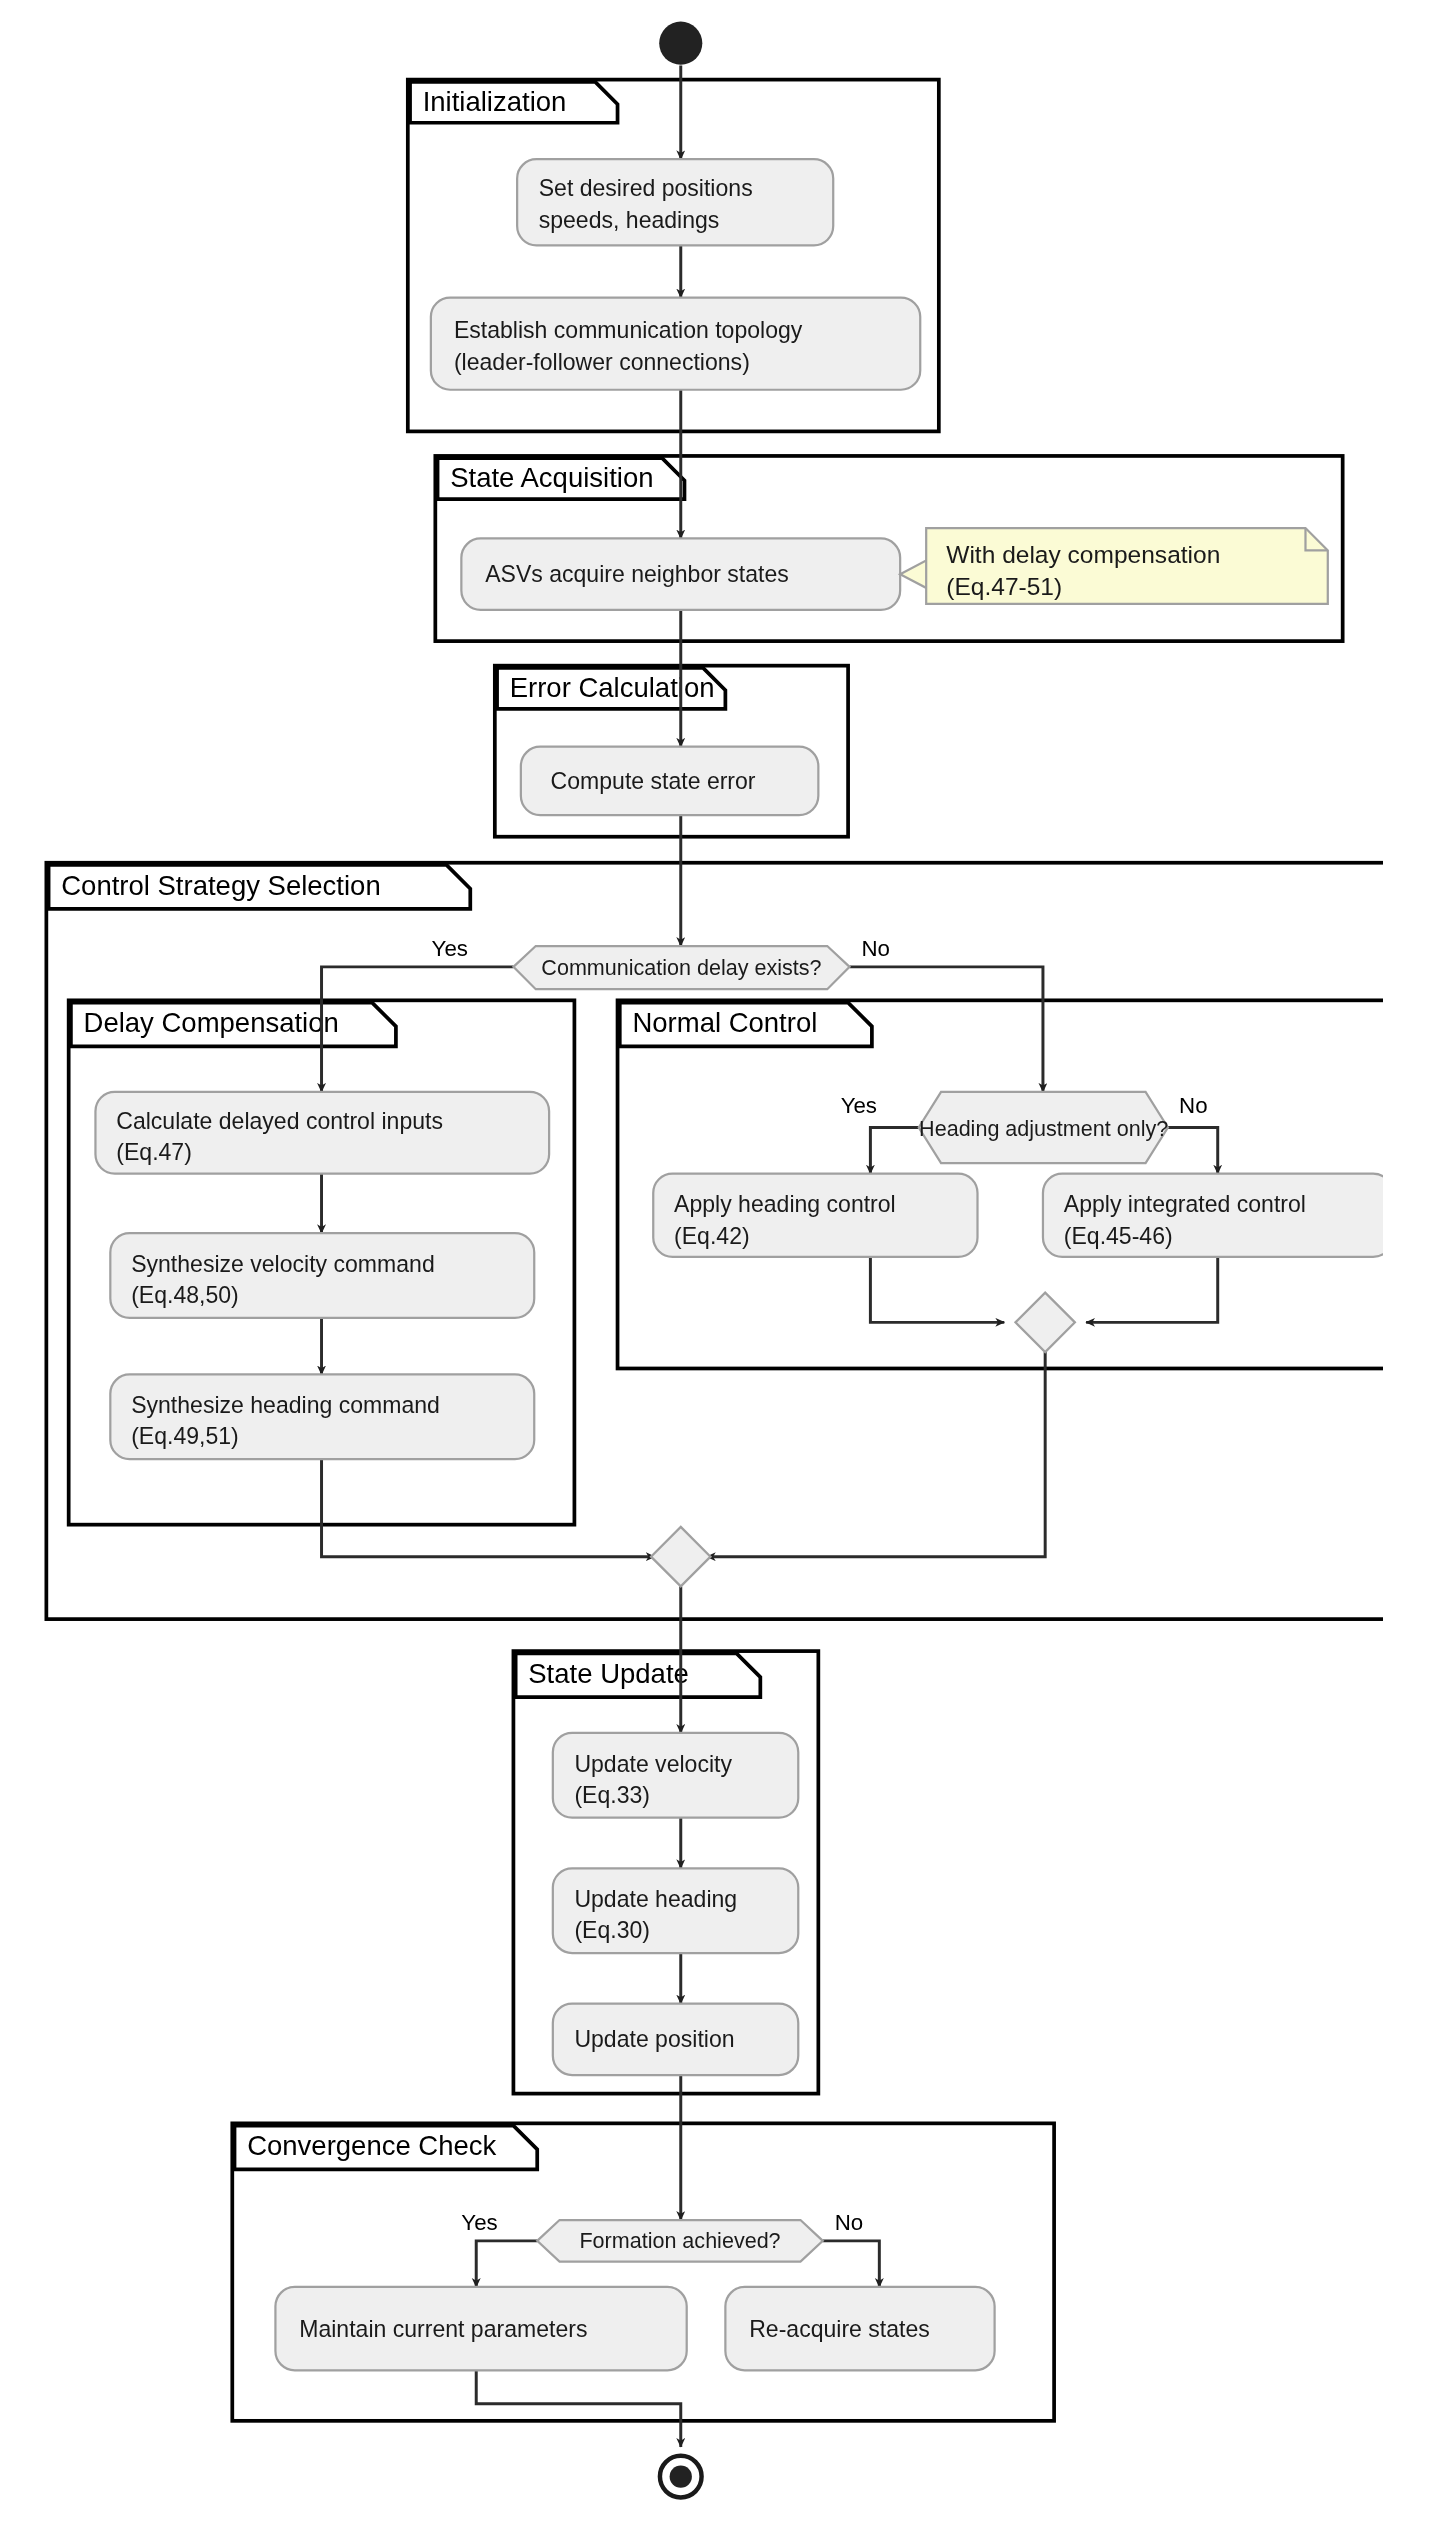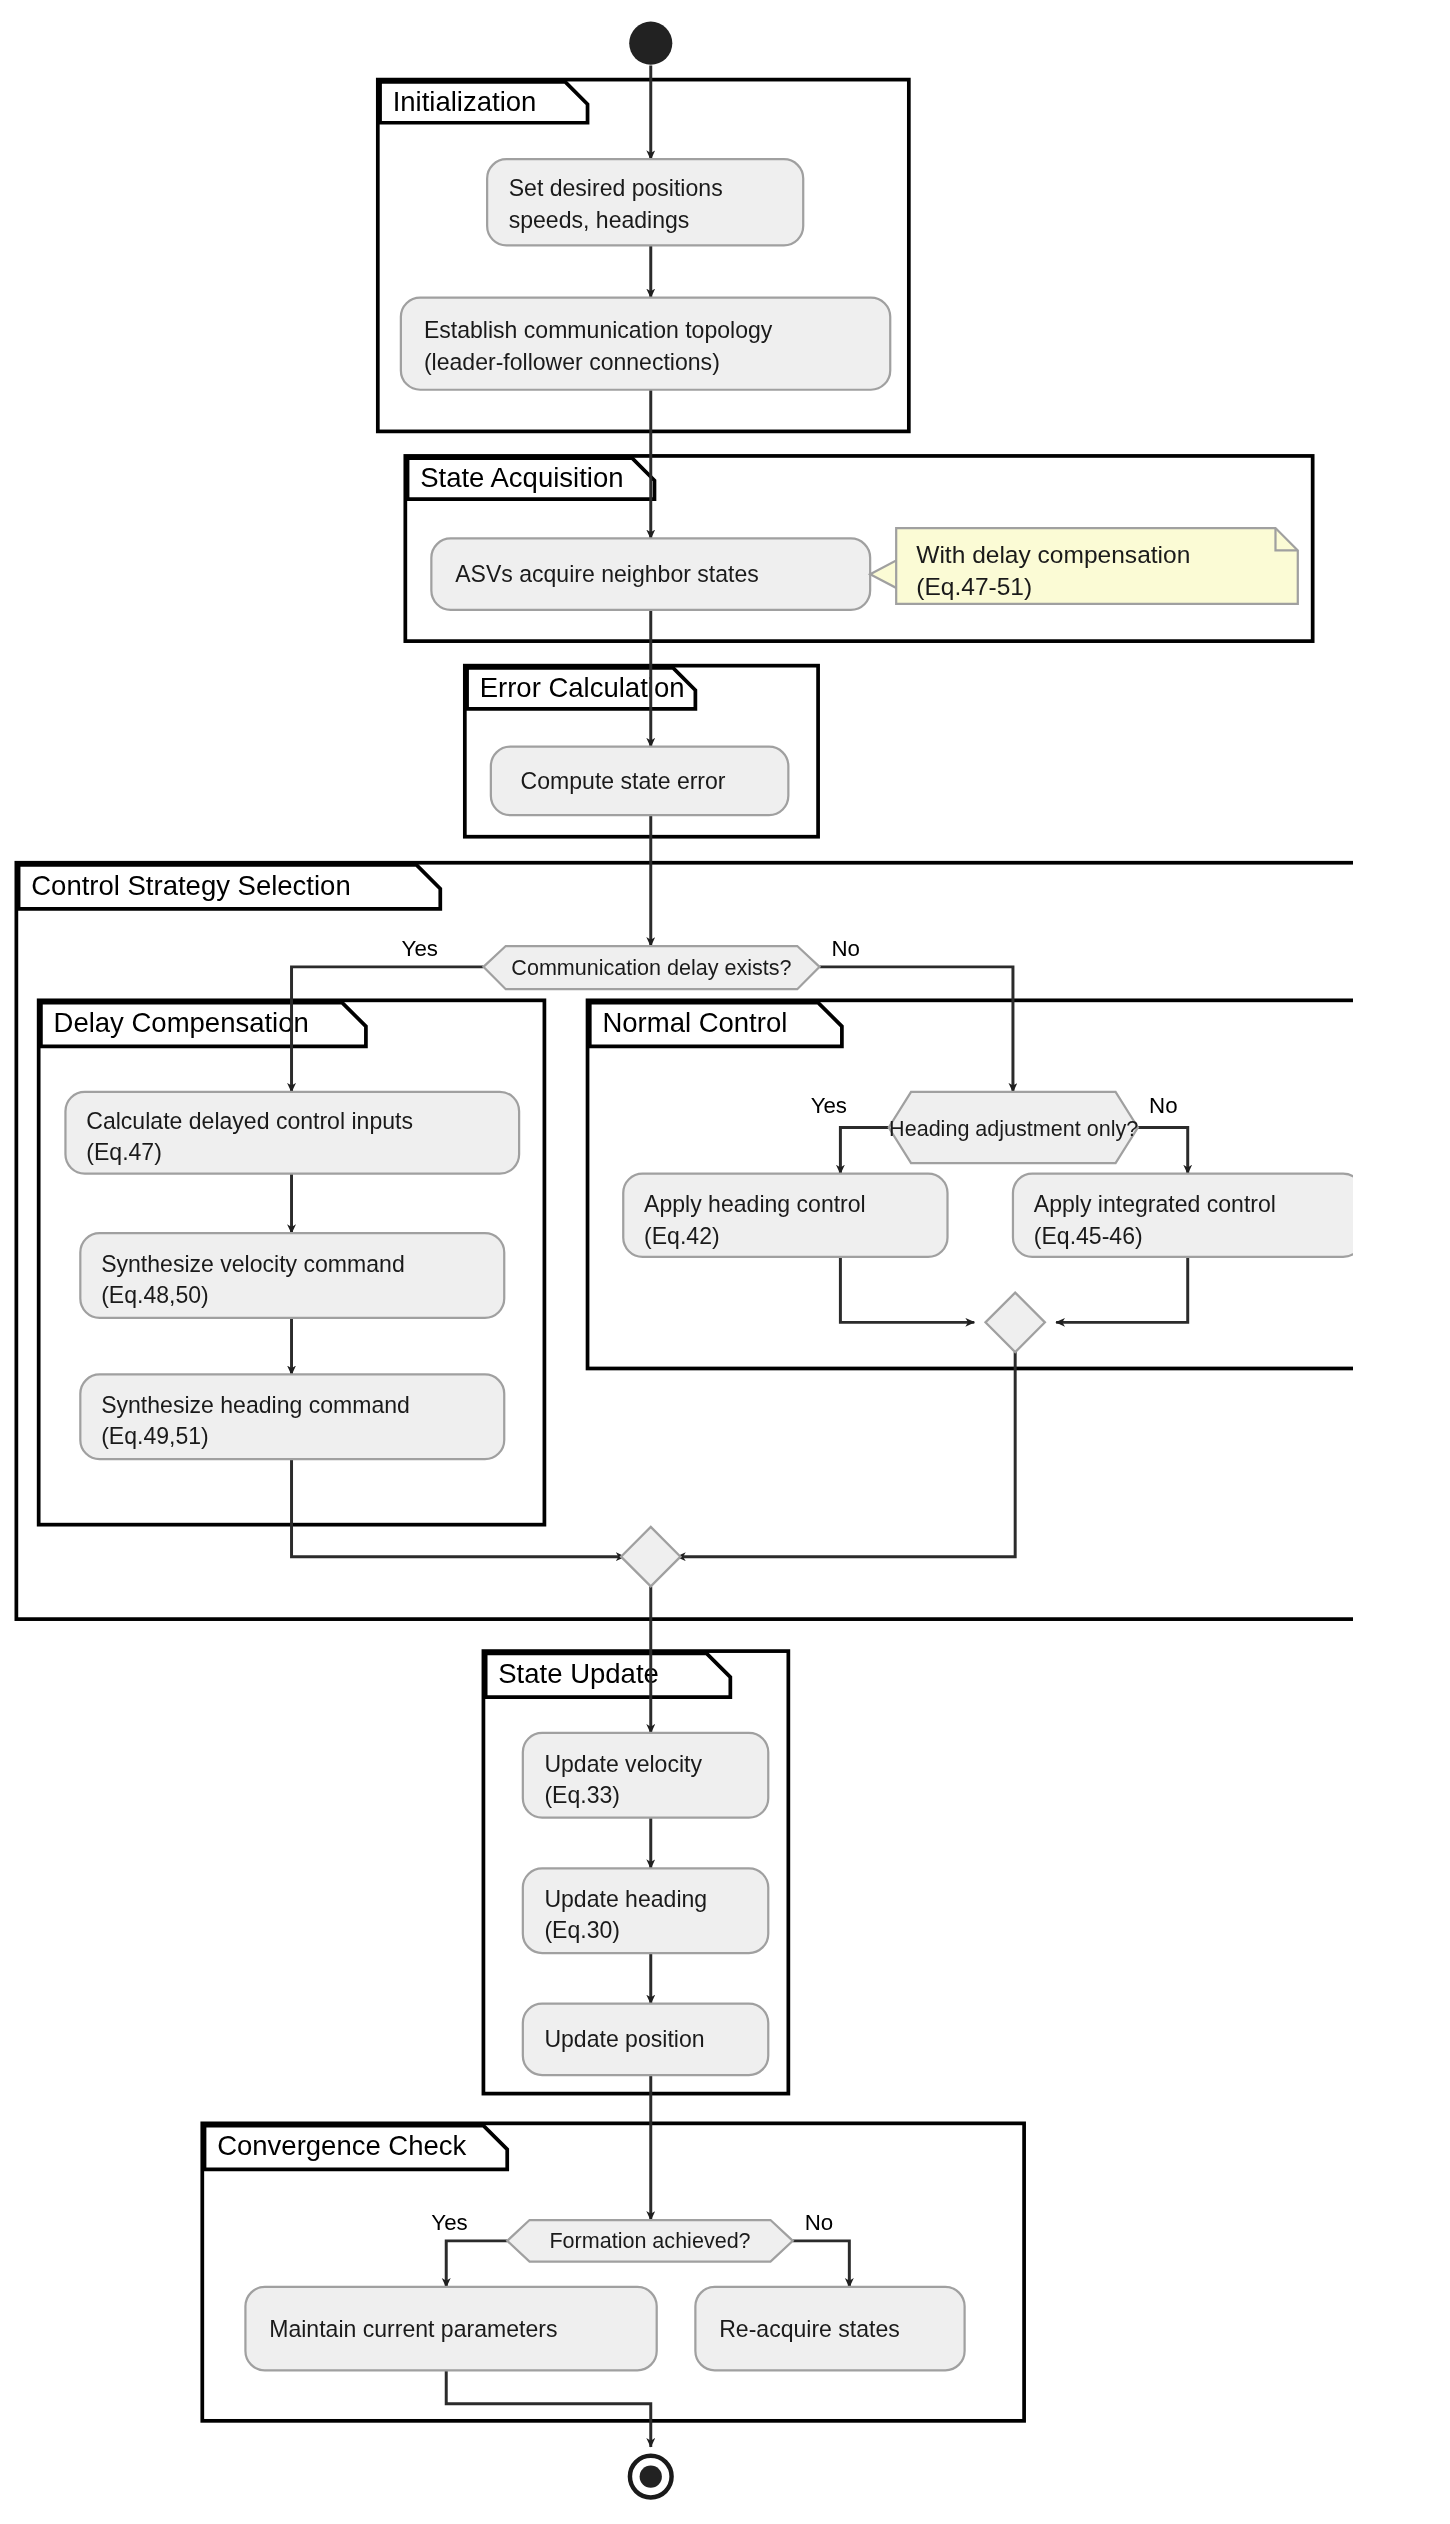--- a/index.html
+++ b/index.html
@@ -1,17 +1,17 @@
 <!DOCTYPE html>
 <html style="font-size:12px"><head>
 <meta charset="utf-8">
 <style>
   html,body{margin:0;padding:0;background:#ffffff;}
   body{font-family:"Liberation Sans",sans-serif;}
-  #stage{position:relative;width:1353px;height:2525px;background:#fff;overflow:hidden;}
+  #stage{position:relative;width:1353px;height:2525px;background:#fff;overflow:hidden;padding-left:30px;}
   svg{display:block;}
   .pt-title{font-family:"Liberation Sans",sans-serif;font-size:37px;fill:#000;dominant-baseline:middle;}
   .act-txt{font-family:"Liberation Sans",sans-serif;font-size:31px;fill:#1a1a1a;}
   .dec-txt{font-family:"Liberation Sans",sans-serif;font-size:29px;fill:#1a1a1a;text-anchor:middle;}
   .gl-txt{font-family:"Liberation Sans",sans-serif;font-size:30px;fill:#000;}
   .note-txt{font-family:"Liberation Sans",sans-serif;font-size:33px;fill:#1a1a1a;}
 </style>
 </head>
 <body>
 

